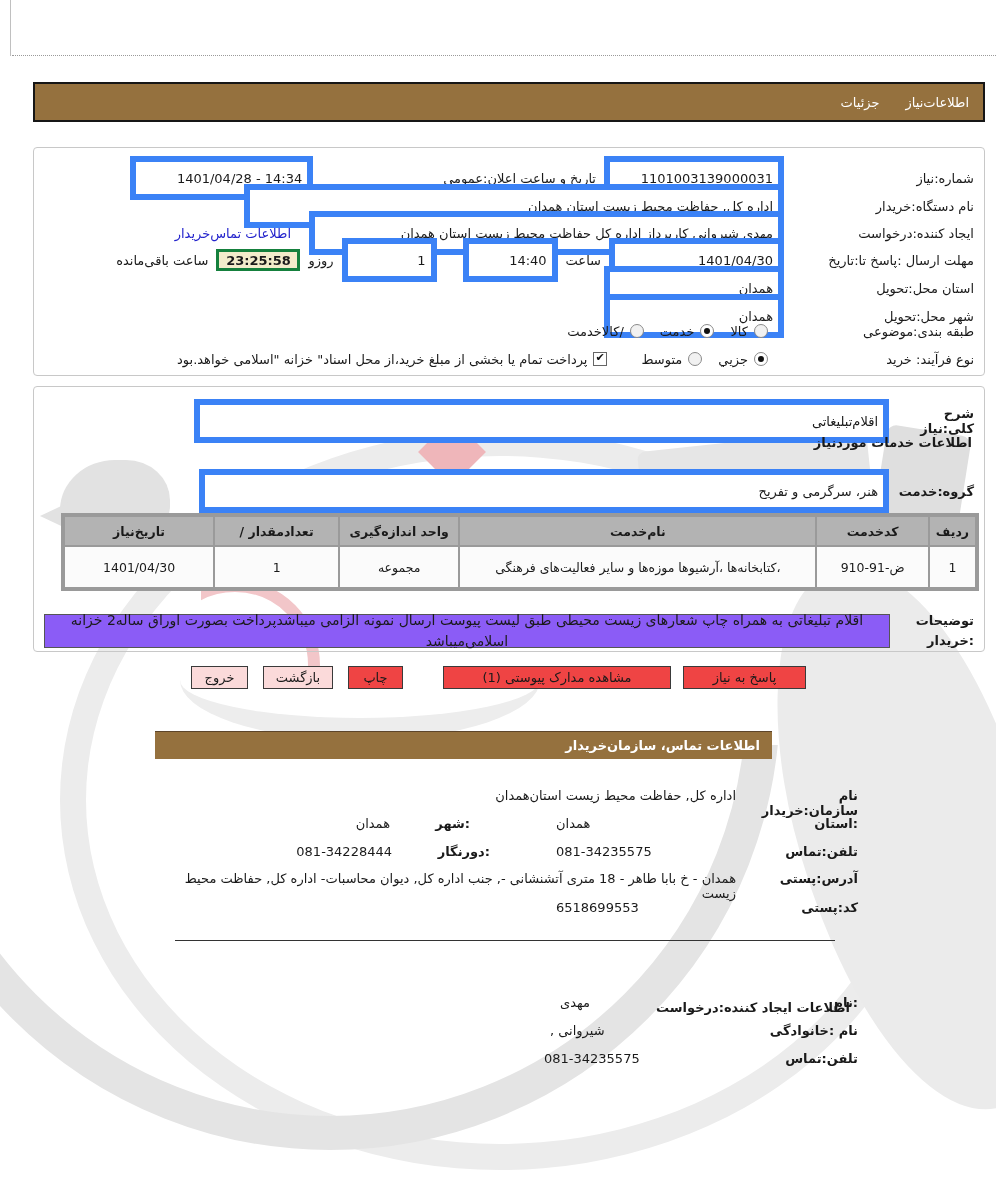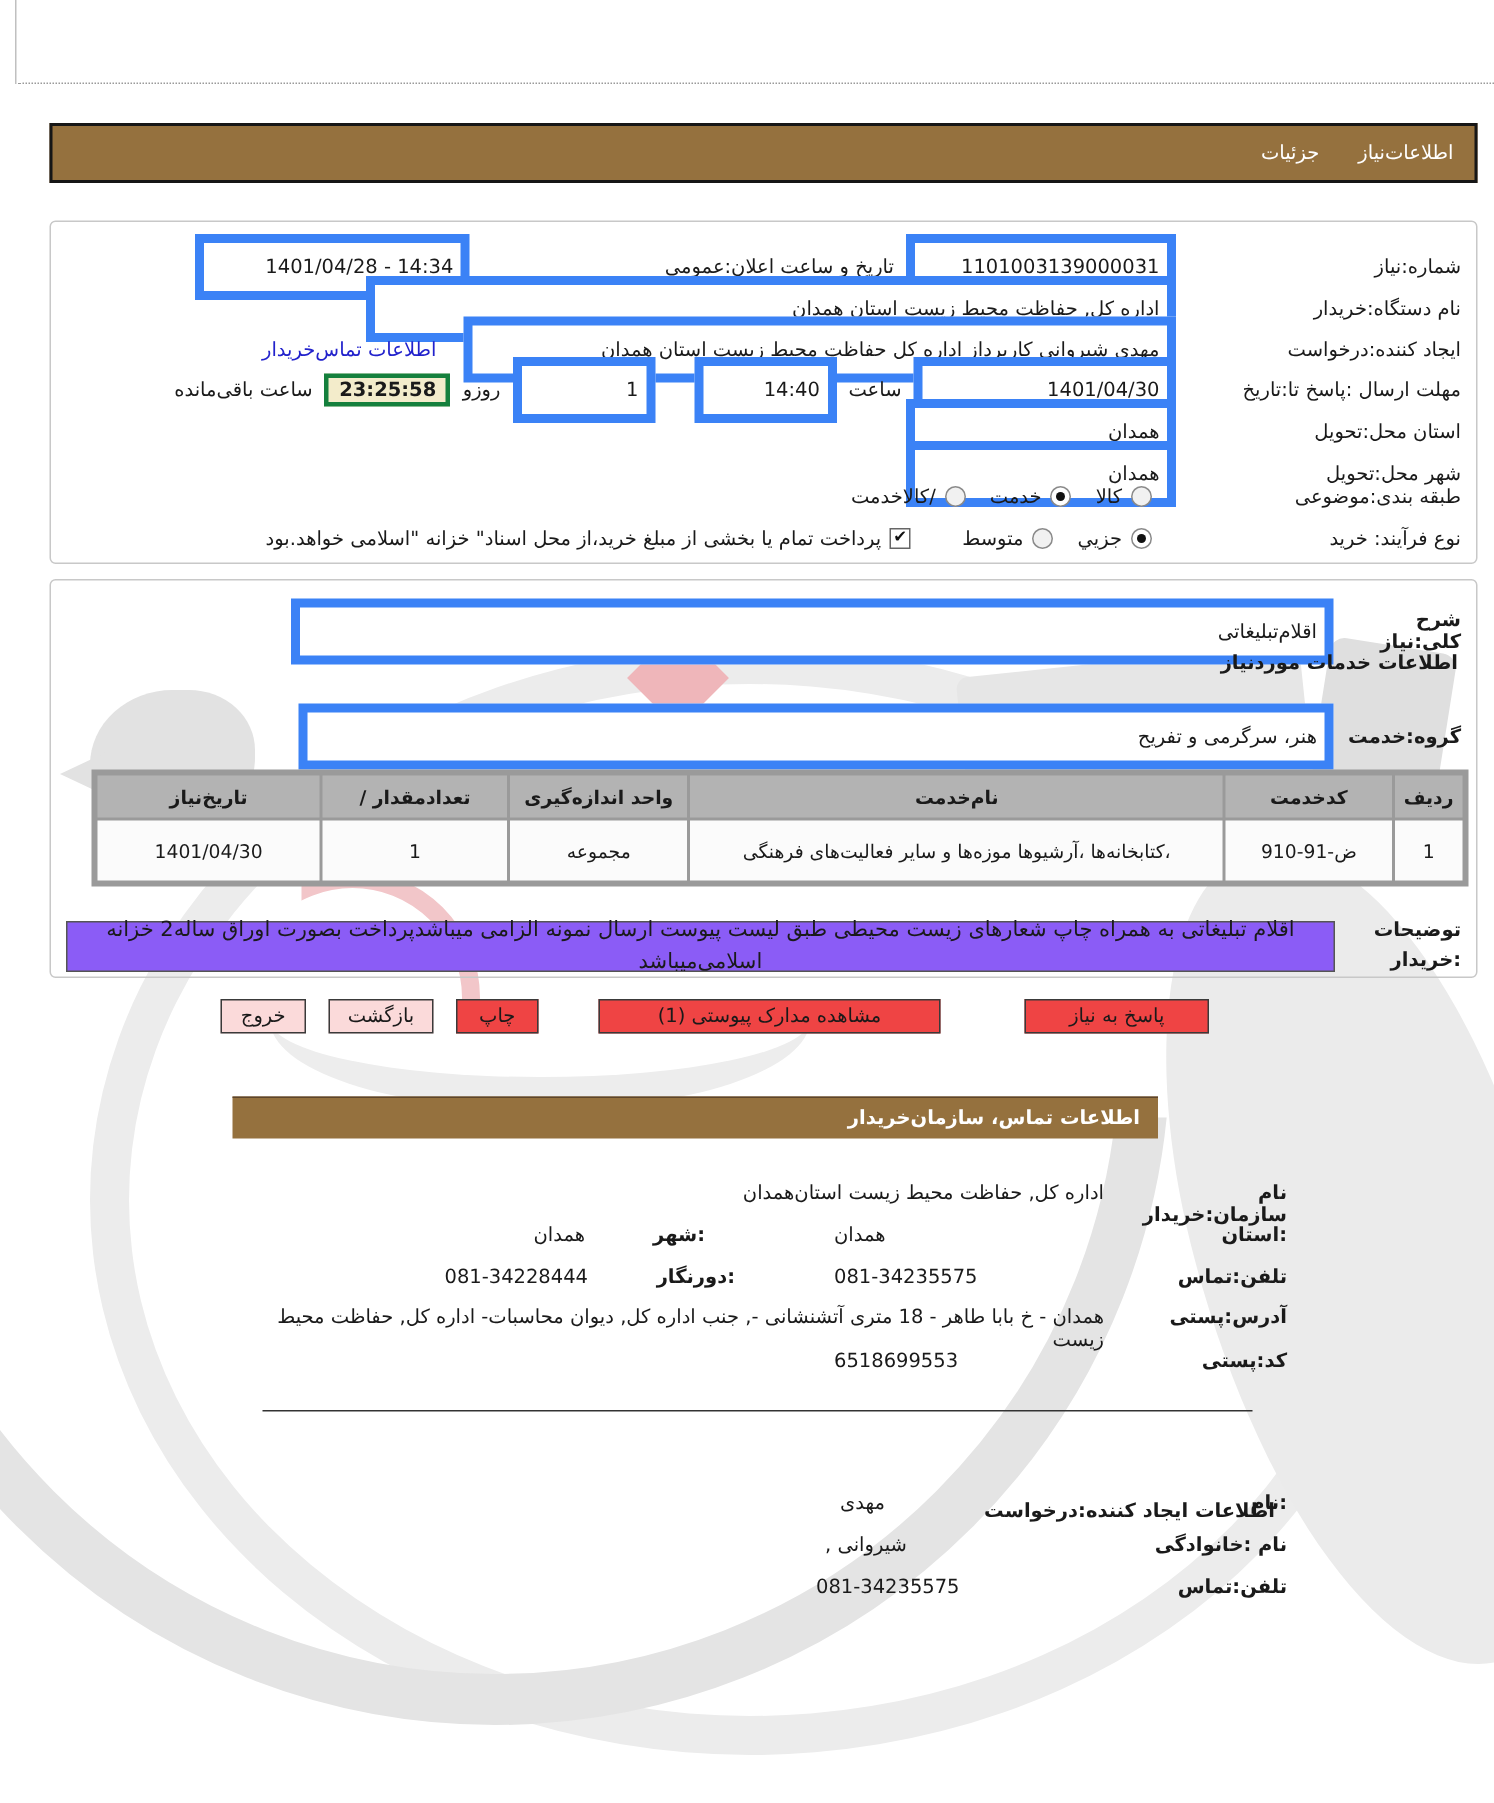--- a/index.html
+++ b/index.html
@@ -244,21 +244,21 @@
         <span>توضیحات</span><br>
         <span>:خریدار</span>
       </span>
       <div class="notesbox">
         <span>اقلام تبلیغاتی به همراه چاپ شعارهای زیست  محیطی طبق لیست پیوست ارسال نمونه الزامی میباشدپرداخت بصورت اوراق ساله2 خزانه اسلامی‌میباشد</span>
       </div>
     </div>
   </div>
 
   <div class="btnrow">
-    <div class="btn btn-green" style="width:123px;margin-left:44px;">پاسخ به نیاز</div>
+    <div class="btn btn-green" style="width:123px;">پاسخ به نیاز</div>
     <div class="btn btn-green" style="width:228px; margin-right:12px;">مشاهده مدارک پیوستی (1)</div>
     <div class="btn btn-green" style="width:55px; margin-right:40px;">چاپ</div>
     <div class="btn btn-pink" style="width:70px; margin-right:15px;">بازگشت</div>
     <div class="btn btn-pink" style="width:57px; margin-right:15px;">خروج</div>
   </div>
 
   <div class="fg brownbar bar2">
     <span>اطلاعات  تماس، سازمان‌خریدار</span>
   </div>
 

